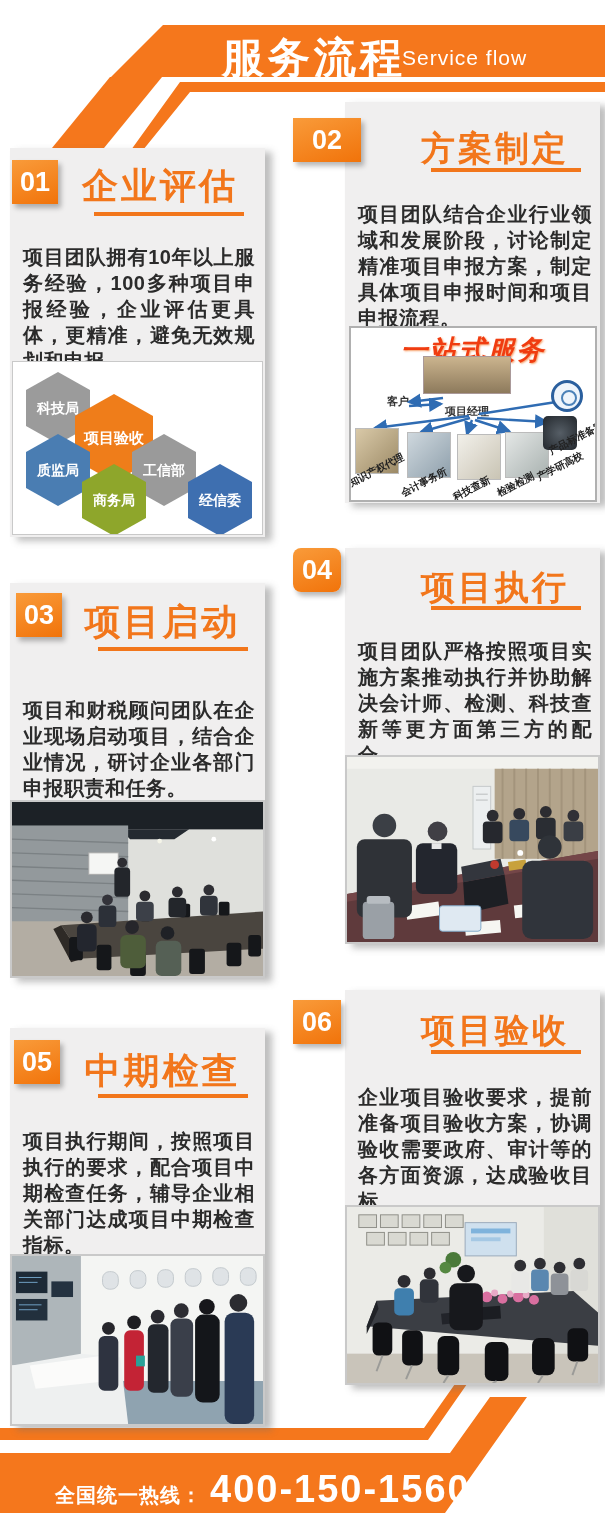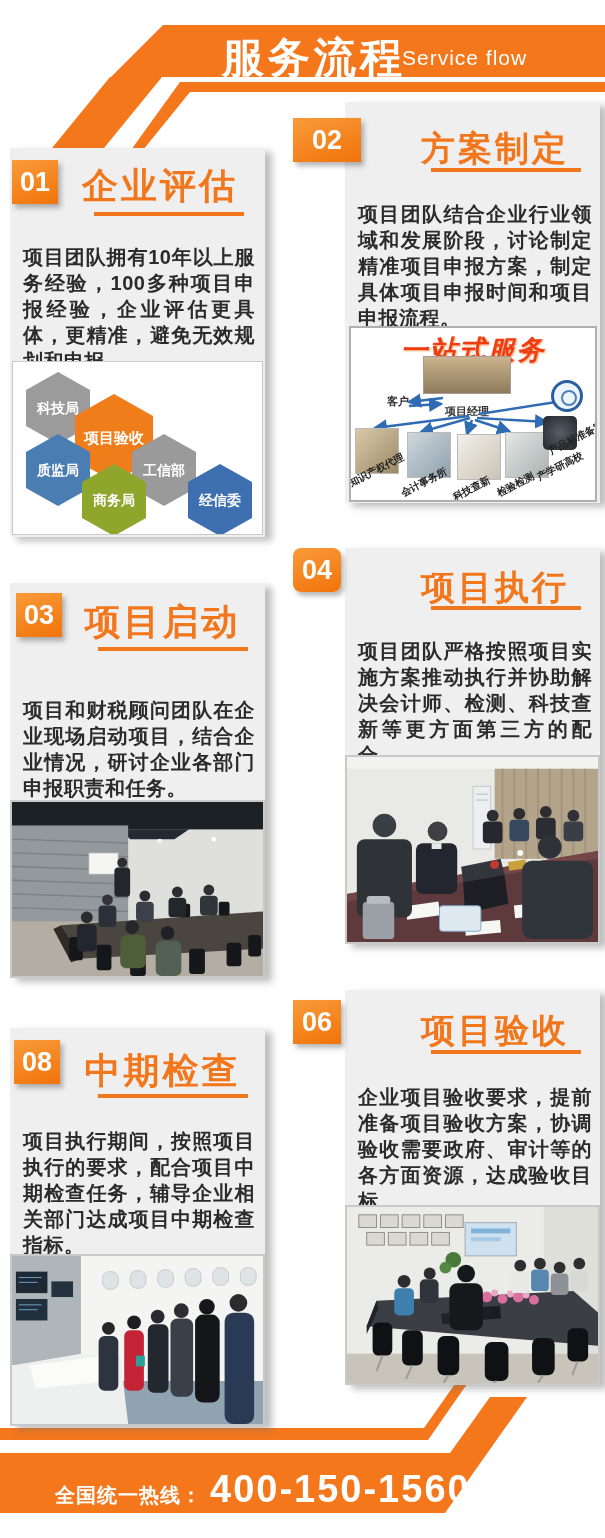--- a/index.html
+++ b/index.html
@@ -262,21 +262,21 @@
             <rect x="178" y="106" width="72" height="80" rx="10" fill="#30343b"></rect>
         </g>
         <rect x="16" y="148" width="32" height="38" rx="4" fill="#9aa0a6"></rect>
         <rect x="20" y="142" width="24" height="8" rx="3" fill="#b7bcc1"></rect>
         <rect x="94" y="152" width="42" height="26" rx="3" fill="#dfe9f2" stroke="#7fa8c9"></rect>
       </svg>
     </div>
   </div>
 
   <div class="card" style="left:10px;top:1028px;width:255px;height:398px;">
-    <div class="numbox" style="left:4px;top:12px;">08</div>
+    <div class="numbox" style="left:4px;top:12px;">05</div>
     <div class="card-title" style="left:60px;top:19px;width:185px;">中期检查</div>
     <div class="underline" style="left:88px;top:66px;width:150px;"></div>
     <div class="card-para" style="left:13px;top:100px;width:232px;">项目执行期间，按照项目执行的要求，配合项目中期检查任务，辅导企业相关部门达成项目中期检查指标。</div>
 
     <div class="photo" style="left:0;top:226px;width:255px;height:172px;">
       <svg viewBox="0 0 255 172" preserveAspectRatio="none">
         <rect width="255" height="172" fill="#f4f5f3"></rect>
         <g fill="#dfe3e6" stroke="#c3c9cd">
           <rect x="92" y="16" width="16" height="18" rx="7"></rect>
             <rect x="120" y="15" width="16" height="18" rx="7"></rect>

